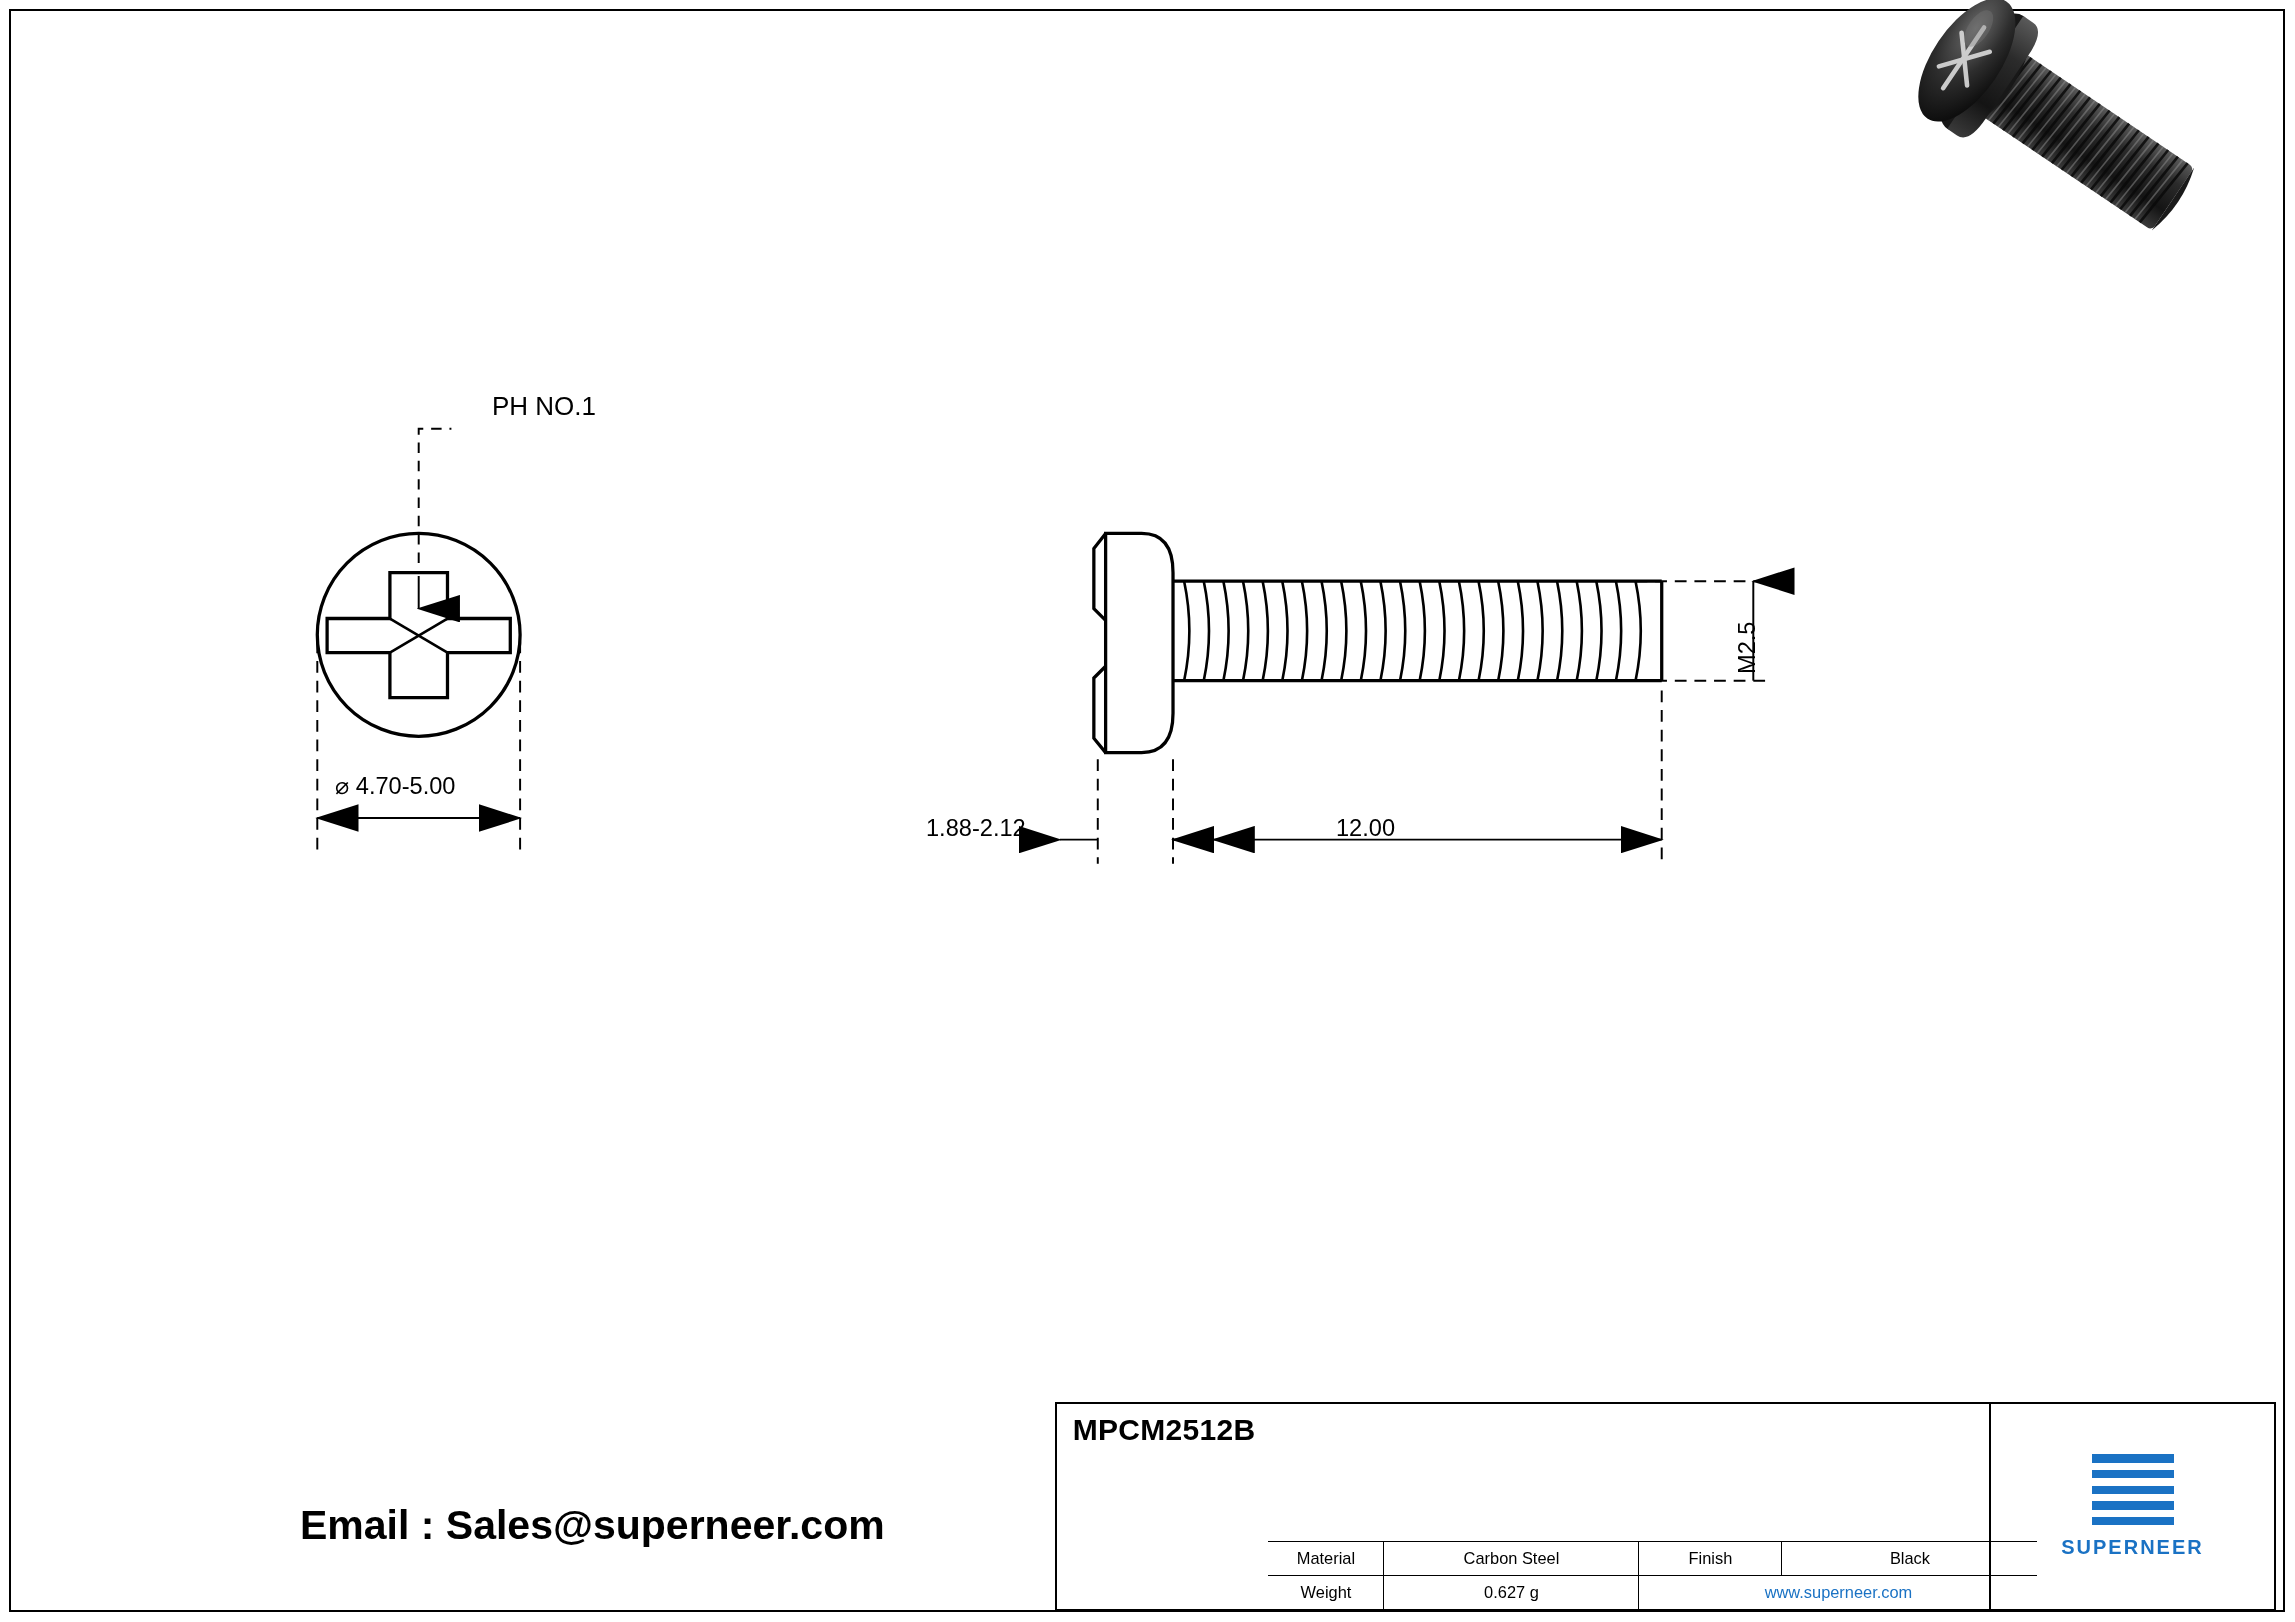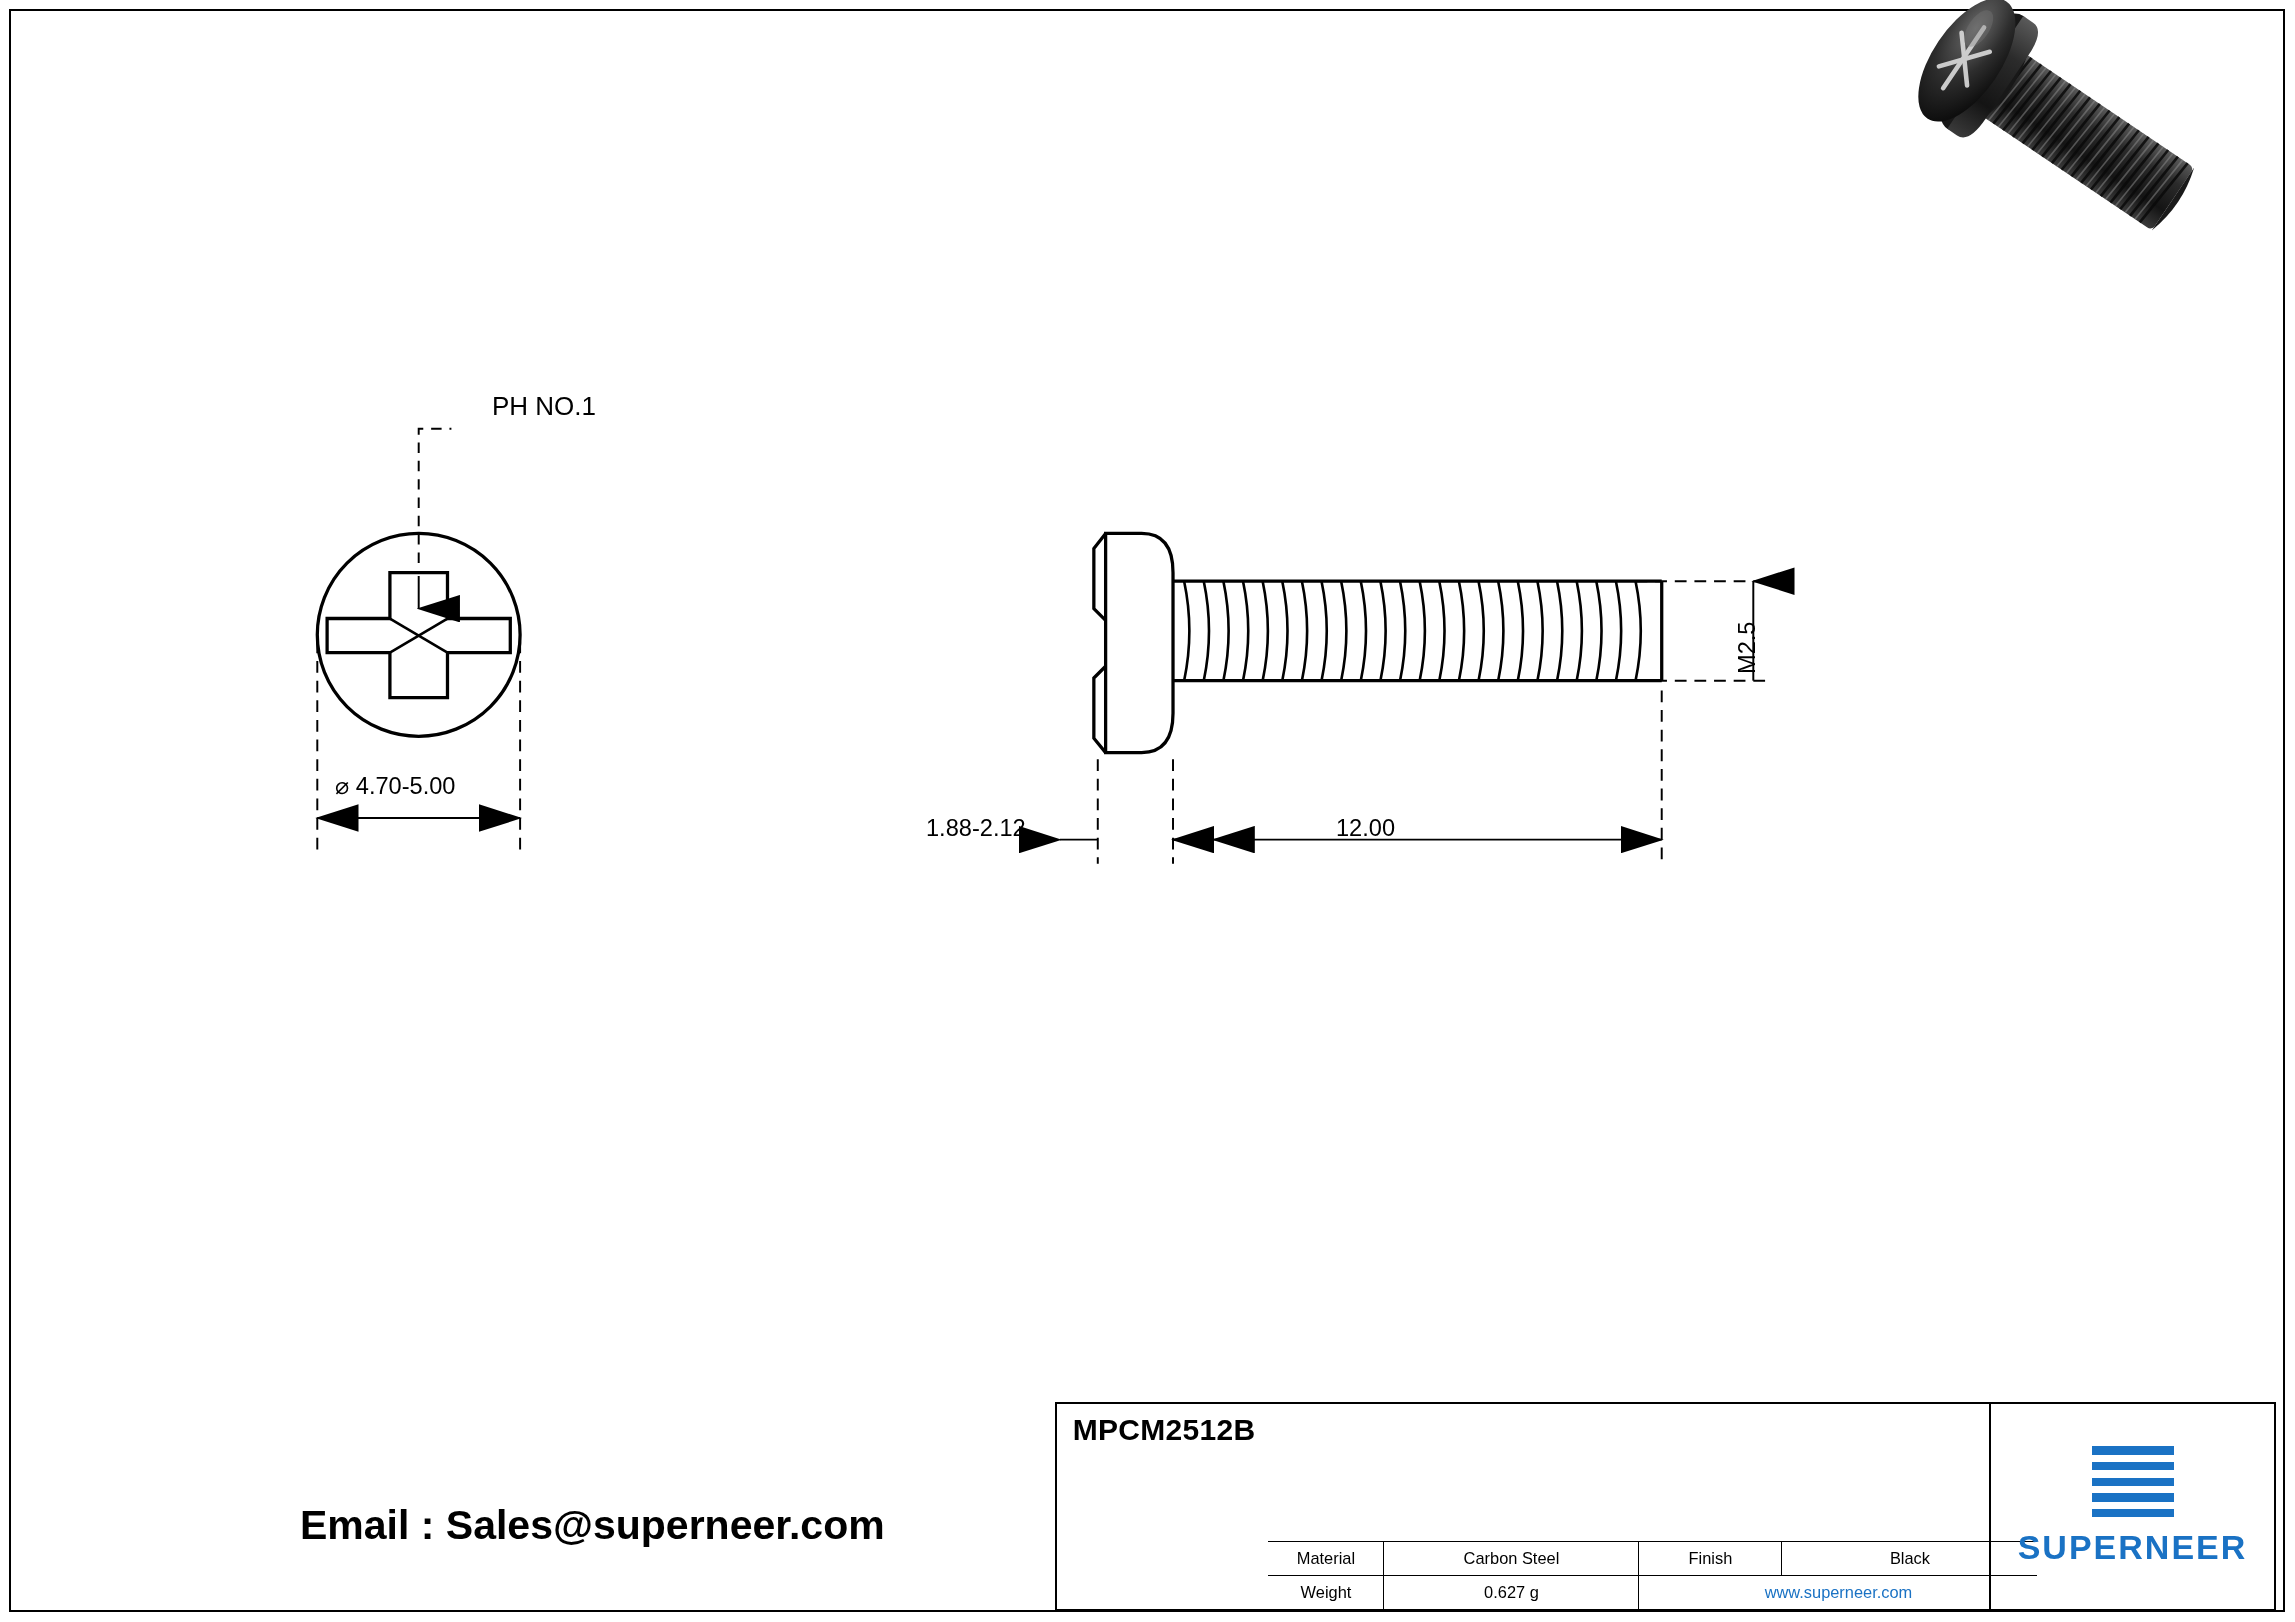--- a/index.html
+++ b/index.html
@@ -68,21 +68,21 @@
     display:flex;flex-direction:column;justify-content:space-between;
     margin-bottom:10.5px;
   }
   .logo-mark i{display:block;height:8.5px;background:#1a72c4;}
   .logo-mark i:nth-child(1){width:82px;}
   .logo-mark i:nth-child(2){width:82px;}
   .logo-mark i:nth-child(3){width:82px;}
   .logo-mark i:nth-child(4){width:82px;}
   .logo-mark i:nth-child(5){width:82px;}
   .logo-text{
-    color:#1a72c4;font-size:34px;font-weight:bold;letter-spacing:2px;
+    color:#1a72c4;font-size:20px;font-weight:bold;letter-spacing:2px;
   }
   
   .email{
     position:absolute;left:300px;top:1525px;
     transform:translateY(-50%);
     font-size:41px;font-weight:bold;
     white-space:nowrap;
   }
   
   .dim{

